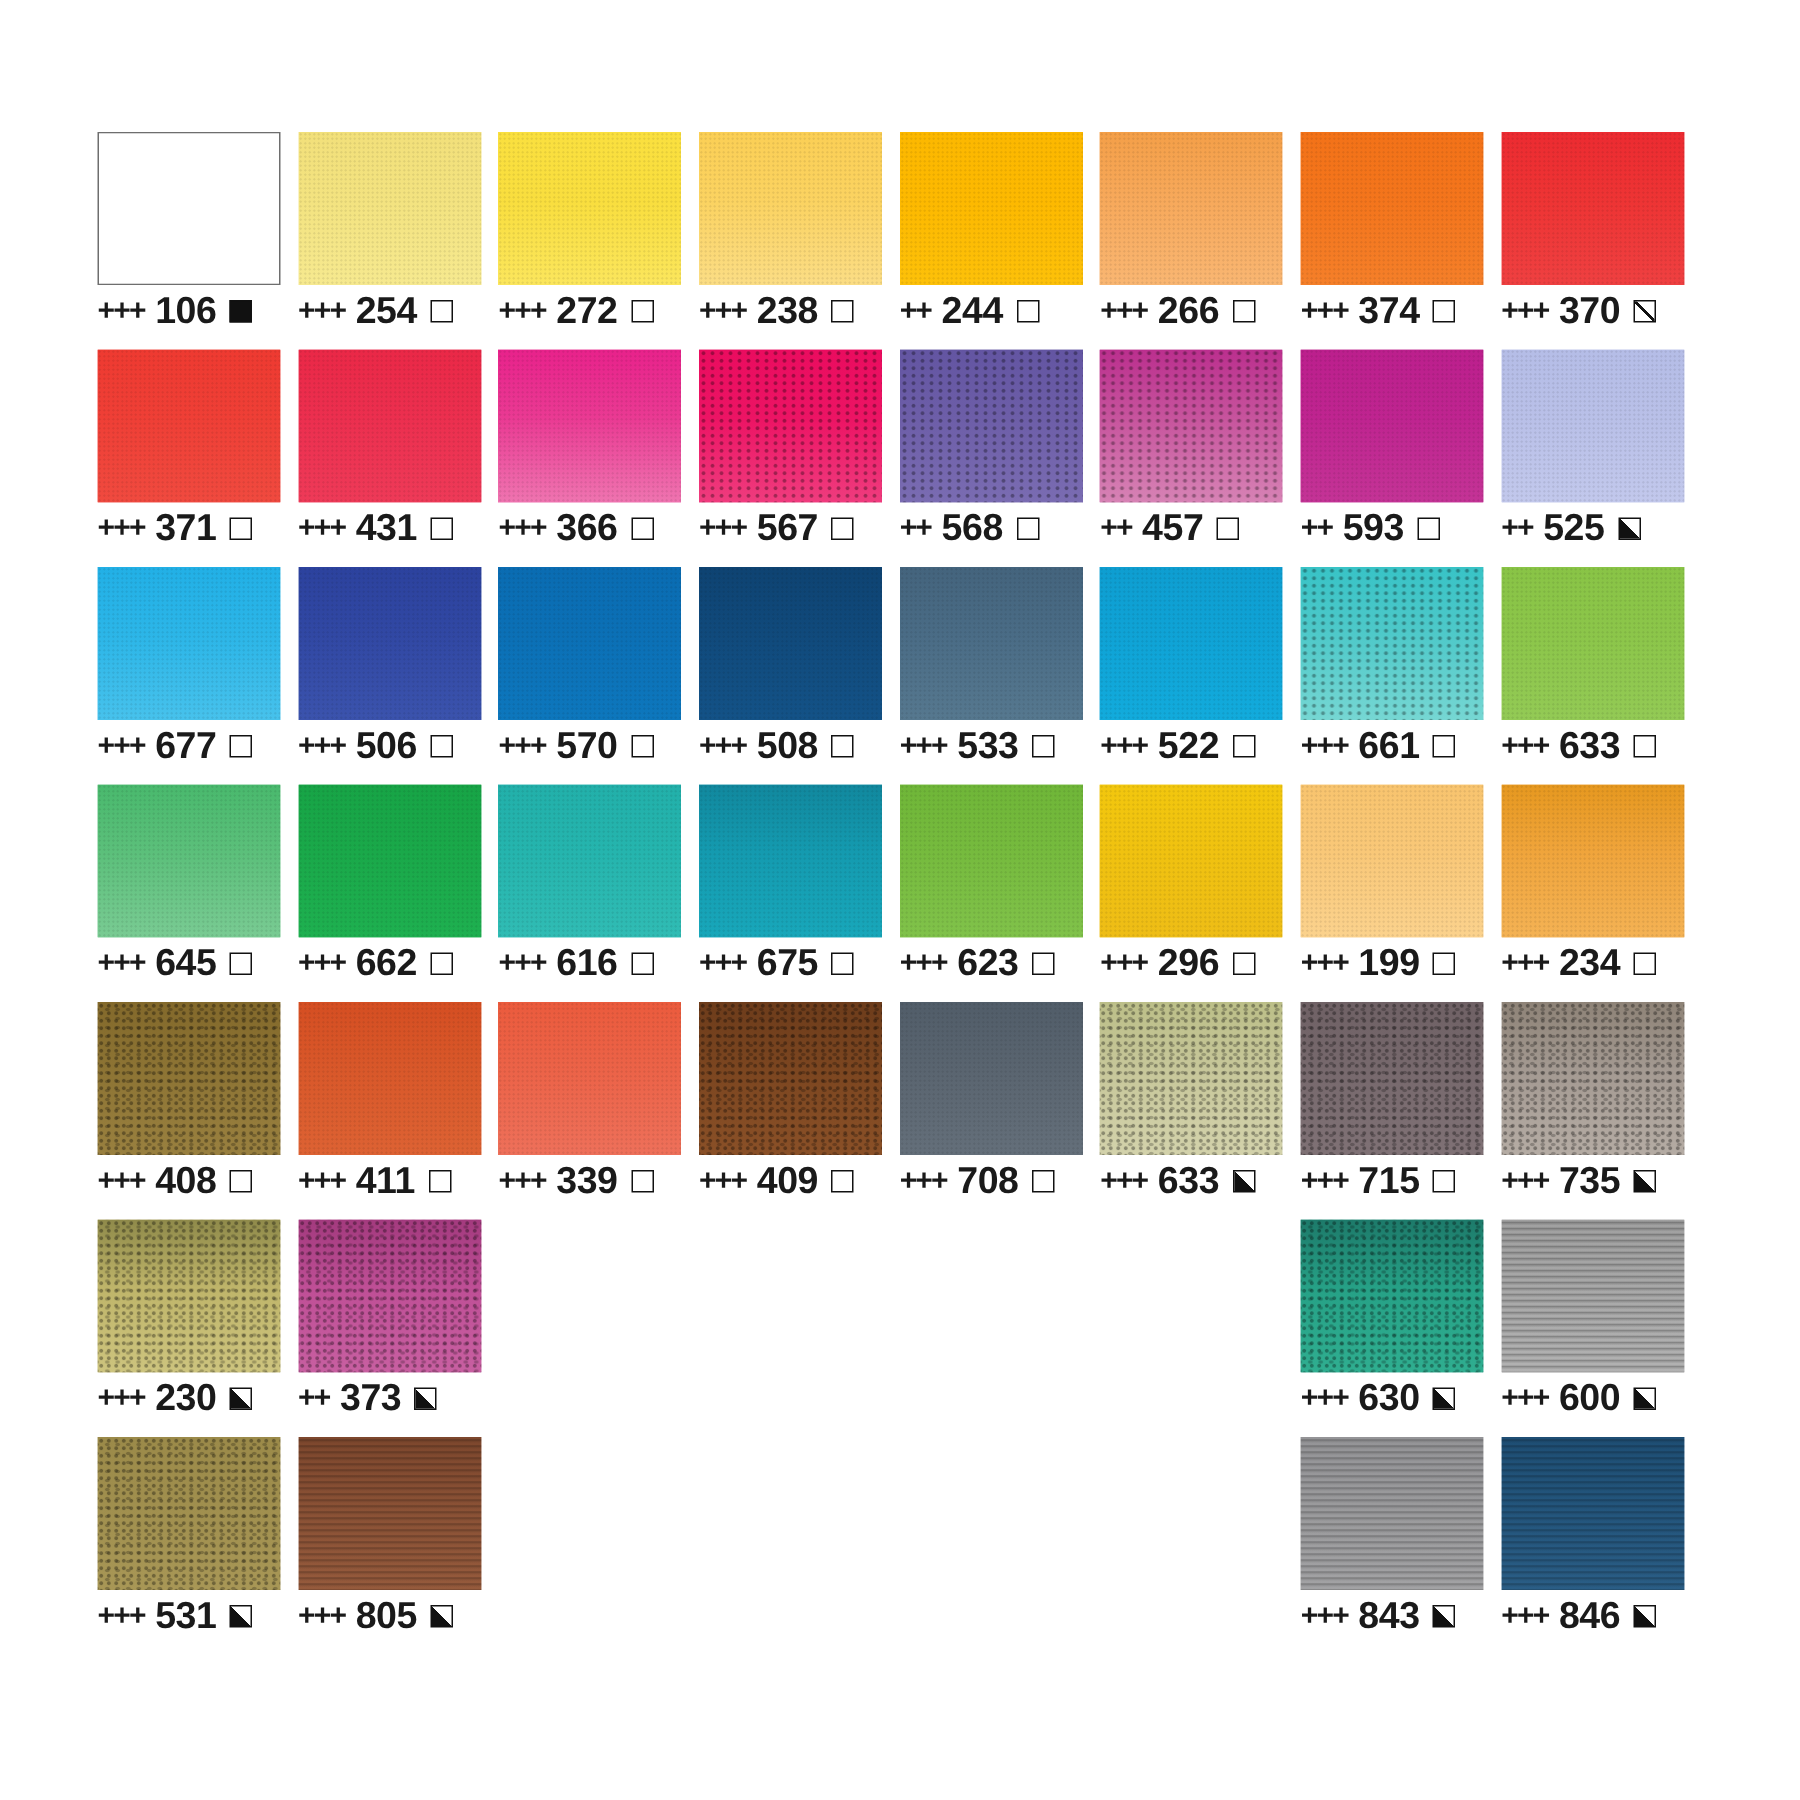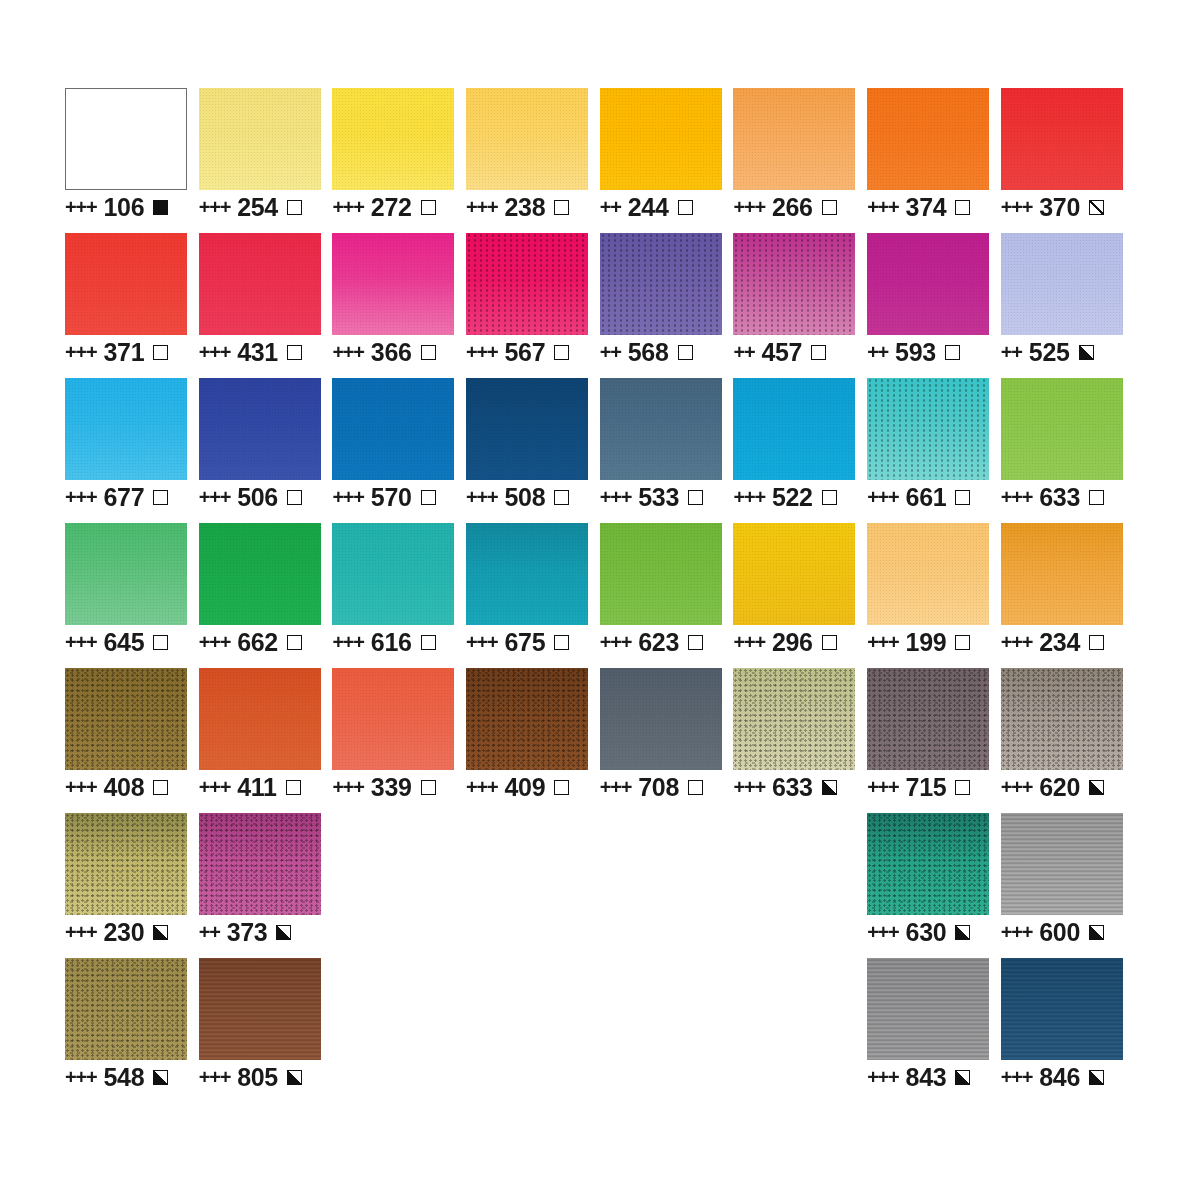--- a/index.html
+++ b/index.html
@@ -631,21 +631,21 @@
         </div>
       </div>
       <div class="swatch-cell">
         <div class="swatch-chip">
           <div class="chip-paint" style="background: rgb(164, 154, 146);"></div>
           <div class="chip-wash" style="background: linear-gradient(rgb(142, 131, 119) 0%, rgb(164, 154, 146) 45%, rgb(181, 172, 164) 100%);"></div>
           <div class="chip-grain coarse"></div>
         </div>
         <div class="swatch-caption">
           <span class="lightfast">+++</span>
-          <span class="code-number">620</span>
+          <span class="code-number">735</span>
           <span class="opacity-mark semi"></span>
         </div>
       </div>
       <div class="swatch-cell">
         <div class="swatch-chip">
           <div class="chip-paint" style="background: rgb(191, 181, 106);"></div>
           <div class="chip-wash" style="background: linear-gradient(rgb(143, 138, 74) 0%, rgb(191, 181, 106) 45%, rgb(205, 196, 126) 100%);"></div>
           <div class="chip-grain coarse"></div>
         </div>
         <div class="swatch-caption">
@@ -695,21 +695,21 @@
         </div>
       </div>
       <div class="swatch-cell">
         <div class="swatch-chip">
           <div class="chip-paint" style="background: rgb(160, 143, 78);"></div>
           <div class="chip-wash" style="background: linear-gradient(rgb(155, 138, 73) 0%, rgb(160, 143, 78) 45%, rgb(168, 151, 86) 100%);"></div>
           <div class="chip-grain coarse"></div>
         </div>
         <div class="swatch-caption">
           <span class="lightfast">+++</span>
-          <span class="code-number">548</span>
+          <span class="code-number">531</span>
           <span class="opacity-mark semi"></span>
         </div>
       </div>
       <div class="swatch-cell">
         <div class="swatch-chip">
           <div class="chip-paint" style="background: rgb(138, 81, 53);"></div>
           <div class="chip-wash" style="background: linear-gradient(rgb(125, 71, 45) 0%, rgb(138, 81, 53) 45%, rgb(149, 90, 60) 100%);"></div>
           <div class="chip-grain lines"></div>
         </div>
         <div class="swatch-caption">

